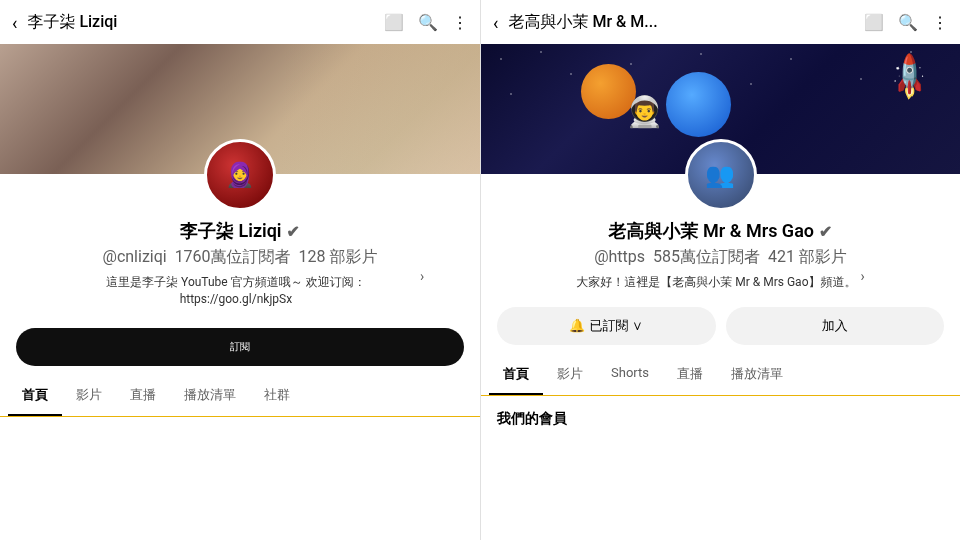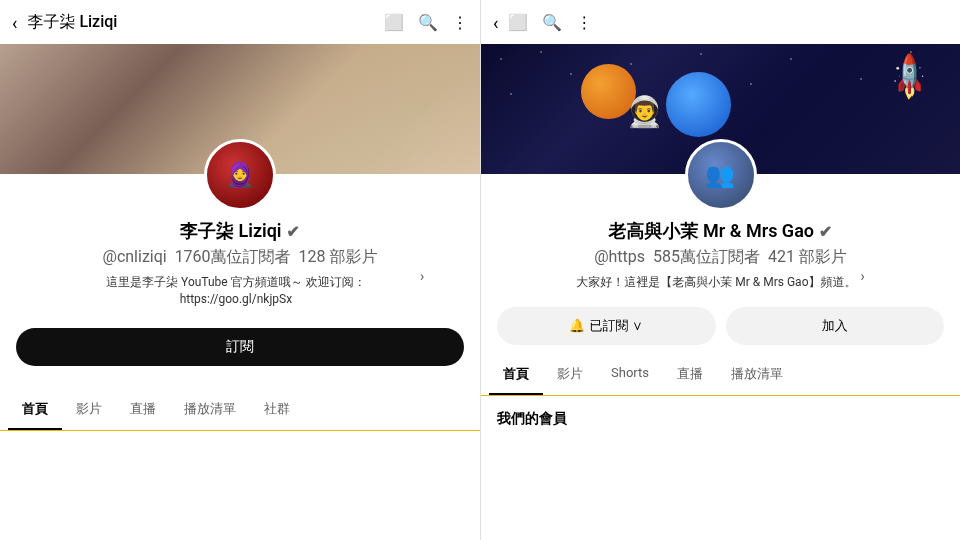--- a/index.html
+++ b/index.html
@@ -197,24 +197,24 @@
     }
 
     
     .subscribe-btn {
       width: calc(100% - 32px);
       height: 38px;
       background: #0f0f0f;
       color: #fff;
       border: none;
       border-radius: 20px;
-      font-size: 14px;
+      font-size: 10px;
       font-weight: 500;
       cursor: pointer;
-      margin: 10px 16px 24px;
+      margin: 10px 16px 10px;
       text-align: center;
     }
     .action-buttons {
       display: flex;
       gap: 10px;
       width: calc(100% - 32px);
       margin: 6px 16px 10px;
     }
     .subscribed-btn {
       flex: 1;
@@ -317,20 +317,21 @@
     <div class="tab-item">直播</div>
     <div class="tab-item">播放清單</div>
     <div class="tab-item">社群</div>
   </div>
 </div>
 
 <div class="panel panel-right">
 
   <div class="top-nav">
     <span class="back-icon">‹</span>
+    <span class="channel-title">老高與小茉 Mr &amp; M...</span>
     <div class="top-nav-icons">
       <span>⬜</span>
       <span>🔍</span>
       <span>⋮</span>
     </div>
   </div>
 
   <div class="banner banner-right">
     <div class="stars"></div>
     <div class="planet-orange"></div>

